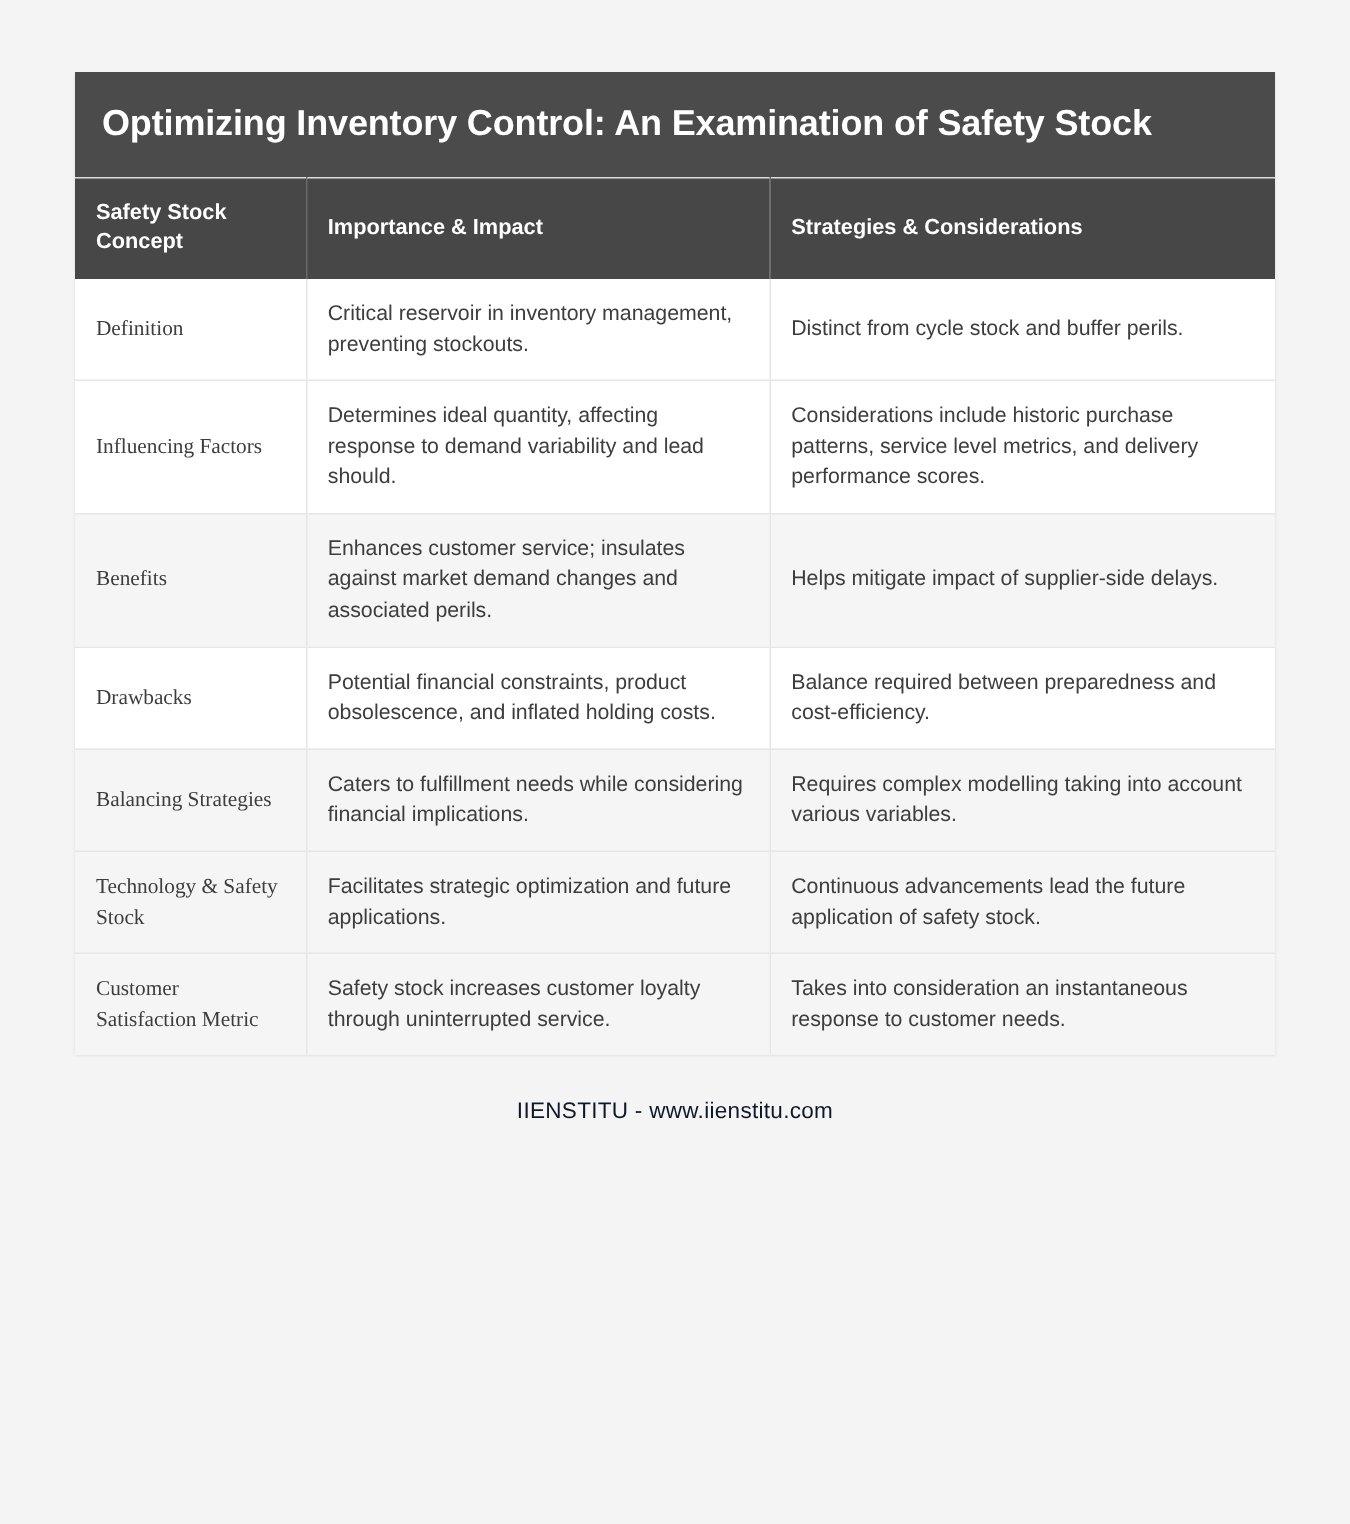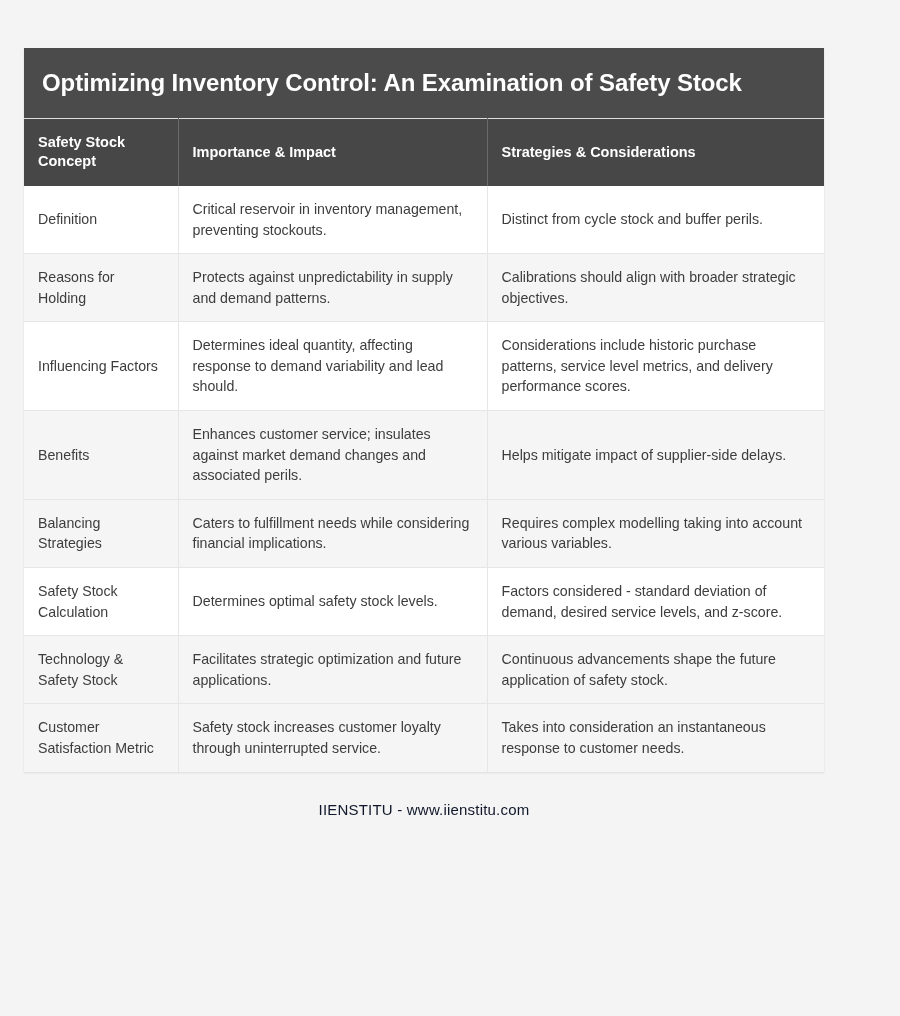--- a/index.html
+++ b/index.html
@@ -13,21 +13,21 @@
     background: #f4f4f4;
     font-family: "Liberation Sans", sans-serif;
     -webkit-font-smoothing: antialiased;
   }
 
   .page {
     position: relative;
     width: 900px;
     height: 1016px;
     box-sizing: border-box;
-    padding: 48px 50px 0 24px;
+    padding: 48px 50px 0 50px;
     background: #f4f4f4;
   }
 
   .table-card {
     width: 800px;
     background: #ffffff;
     box-shadow: 0 1px 2px rgba(0,0,0,0.10);
   }
 
   .table-title {
@@ -88,20 +88,21 @@
 
   table.data-table tbody tr.row-odd td {
     background: #ffffff;
   }
   table.data-table tbody tr.row-even td {
     background: #f5f5f5;
   }
 
   td.concept-cell {
     color: #3d3d3d;
+    font-family: Liberation Serif, serif;
   }
 
   .footer-note {
     width: 800px;
     text-align: center;
     color: #0f172a;
     font-size: 15px;
     padding-top: 29px;
     letter-spacing: 0.2px;
   }
@@ -129,55 +130,50 @@
         </tr>
       </thead>
       <tbody>
 
         <tr class="row-odd">
           <td class="concept-cell">Definition</td>
           <td>Critical reservoir in inventory management, preventing stockouts.</td>
           <td>Distinct from cycle stock and buffer perils.</td>
         </tr>
 
-        <tr class="row-even">
-          <td class="concept-cell">Reasons for Holding</td>
-          <td>Protects against unpredictability in supply and demand patterns.</td>
-          <td>Calibrations should align with broader strategic objectives.</td>
-        </tr>
 
         <tr class="row-odd">
           <td class="concept-cell">Influencing Factors</td>
           <td>Determines ideal quantity, affecting response to demand variability and lead should.</td>
           <td>Considerations include historic purchase patterns, service level metrics, and delivery performance scores.</td>
         </tr>
 
         <tr class="row-even">
           <td class="concept-cell">Benefits</td>
           <td>Enhances customer service; insulates against market demand changes and associated perils.</td>
           <td>Helps mitigate impact of supplier-side delays.</td>
         </tr>
 
+        <tr class="row-odd">
+          <td class="concept-cell">Drawbacks</td>
+          <td>Potential financial constraints, product obsolescence, and inflated holding costs.</td>
+          <td>Balance required between preparedness and cost-efficiency.</td>
+        </tr>
 
         <tr class="row-even">
           <td class="concept-cell">Balancing Strategies</td>
           <td>Caters to fulfillment needs while considering financial implications.</td>
           <td>Requires complex modelling taking into account various variables.</td>
         </tr>
 
-        <tr class="row-odd">
-          <td class="concept-cell">Safety Stock Calculation</td>
-          <td>Determines optimal safety stock levels.</td>
-          <td>Factors considered - standard deviation of demand, desired service levels, and z-score.</td>
-        </tr>
 
         <tr class="row-even">
           <td class="concept-cell">Technology &amp; Safety Stock</td>
           <td>Facilitates strategic optimization and future applications.</td>
-          <td>Continuous advancements shape the future application of safety stock.</td>
+          <td>Continuous advancements lead the future application of safety stock.</td>
         </tr>
 
 
         <tr class="row-even">
           <td class="concept-cell">Customer Satisfaction Metric</td>
           <td>Safety stock increases customer loyalty through uninterrupted service.</td>
           <td>Takes into consideration an instantaneous response to customer needs.</td>
         </tr>
 
       </tbody>

